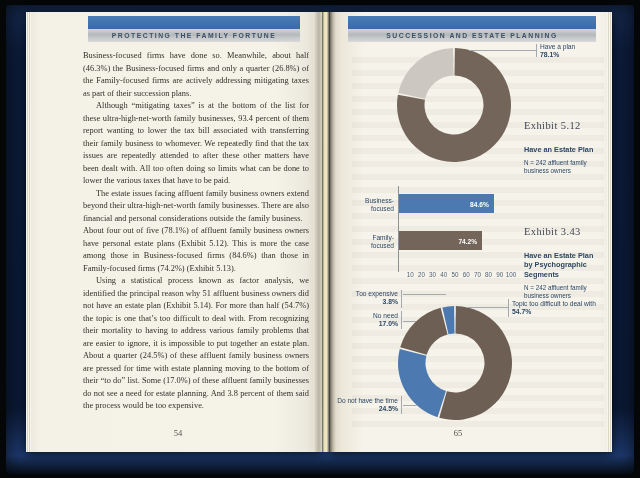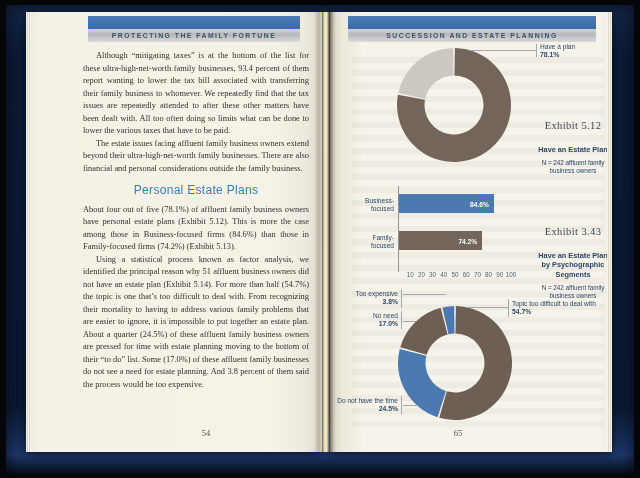--- a/index.html
+++ b/index.html
@@ -42,21 +42,21 @@
   
   .ghost{position:absolute;left:22px;top:45px;width:252px;height:372px;pointer-events:none;
      background:repeating-linear-gradient(180deg,rgba(100,90,78,.05) 0 6px,rgba(0,0,0,0) 6px 13px);}
   
   .donut{position:absolute;}
   .lbl{position:absolute;color:#2d4765;font-size:6.6px;line-height:8.2px;}
   .lbl b{font-size:6.8px;}
   .lbl.r{text-align:right;}
   .hline{position:absolute;height:1px;background:#a3a9af;}
   .vline{position:absolute;width:1px;background:#a3a9af;}
-  .exhibit{position:absolute;width:98px;text-align:center;color:#2d4765;}
+  .exhibit{position:absolute;width:98px;color:#2d4765;}
   .exhibit .exname{font-family:"Liberation Serif",serif;font-size:10.5px;color:#3f4552;letter-spacing:.4px;}
   .exhibit .extitle{font-size:7.3px;font-weight:bold;line-height:9.3px;margin-top:14px;}
   .exhibit .exnote{font-size:6.3px;line-height:8px;margin-top:5px;}
   
   #bar-axis{position:absolute;left:68px;top:174px;height:86px;width:1px;background:#8b9299;}
   .bar-row{position:absolute;left:69px;height:19px;}
   .bar-row .val{position:absolute;right:5px;top:50%;transform:translateY(-50%);
      color:#fff;font-size:6.6px;font-weight:bold;}
   .cat{position:absolute;left:22px;width:42px;text-align:right;color:#2d4765;
      font-size:6.6px;line-height:8.2px;}
@@ -69,27 +69,27 @@
 
 <div id="stage">
   <div id="cover"></div>
 
   <div class="page" id="left-page">
     <div class="band-blue" style="left:62px;top:4px;width:212px;"></div>
     <div class="band-silver" style="left:62px;top:17px;width:212px;">
       <span>PROTECTING THE FAMILY FORTUNE</span>
     </div>
     <div id="body-text">
+      <p>Business-focused firms have done so. Meanwhile, about half (46.3%) the Business-focused firms and only a quarter (26.8%) of the Family-focused firms are actively addressing mitigating taxes as part of their succession plans.</p>
       <p class="ind">Although “mitigating taxes” is at the bottom of the list for these ultra-high-net-worth family businesses, 93.4 percent of them report wanting to lower the tax bill associated with transferring their family business to whomever. We repeatedly find that the tax issues are repeatedly attended to after these other matters have been dealt with. All too often doing so limits what can be done to lower the various taxes that have to be paid.</p>
       <p class="ind">The estate issues facing affluent family business owners extend beyond their ultra-high-net-worth family businesses. There are also financial and personal considerations outside the family business.</p>
-      <div id="section-heading">Personal Estate Plans</div>
       <p>About four out of five (78.1%) of affluent family business owners have personal estate plans (Exhibit 5.12). This is more the case among those in Business-focused firms (84.6%) than those in Family-focused firms (74.2%) (Exhibit 5.13).</p>
       <p class="ind">Using a statistical process known as factor analysis, we identified the principal reason why 51 affluent business owners did not have an estate plan (Exhibit 5.14). For more than half (54.7%) the topic is one that’s too difficult to deal with. From recognizing their mortality to having to address various family problems that are easier to ignore, it is impossible to put together an estate plan. About a quarter (24.5%) of these affluent family business owners are pressed for time with estate planning moving to the bottom of their “to do” list. Some (17.0%) of these affluent family businesses do not see a need for estate planning. And 3.8 percent of them said the process would be too expensive.</p>
     </div>
-    <div class="pagenum" style="left:160px;margin-top:16px;">54</div>
+    <div class="pagenum" style="left:132px;margin-top:16px;">54</div>
   </div>
 
   <div class="page" id="right-page">
     <div class="ghost"></div>
     <div class="band-blue" style="left:18px;top:4px;width:248px;"></div>
     <div class="band-silver" style="left:18px;top:17px;width:248px;">
       <span>SUCCESSION AND ESTATE PLANNING</span>
     </div>
 
     <svg class="donut" style="left:59px;top:28px;" width="130" height="130" viewBox="0 0 130 130">

